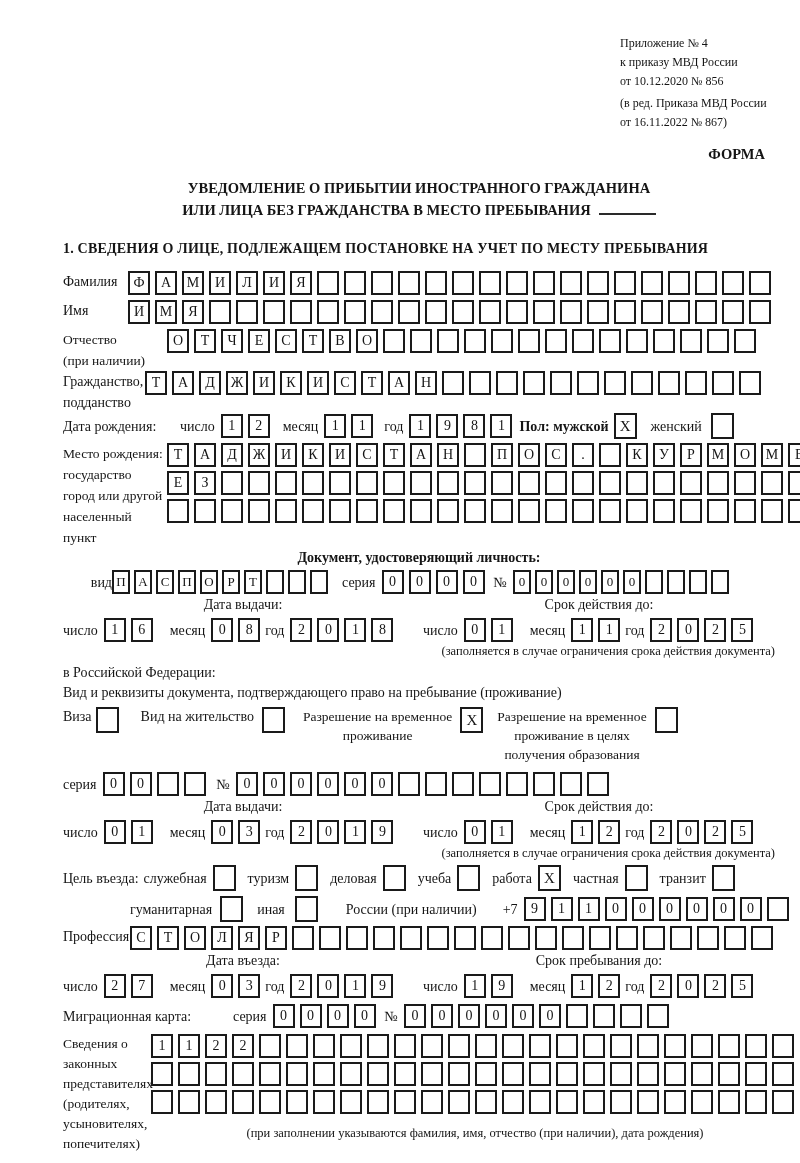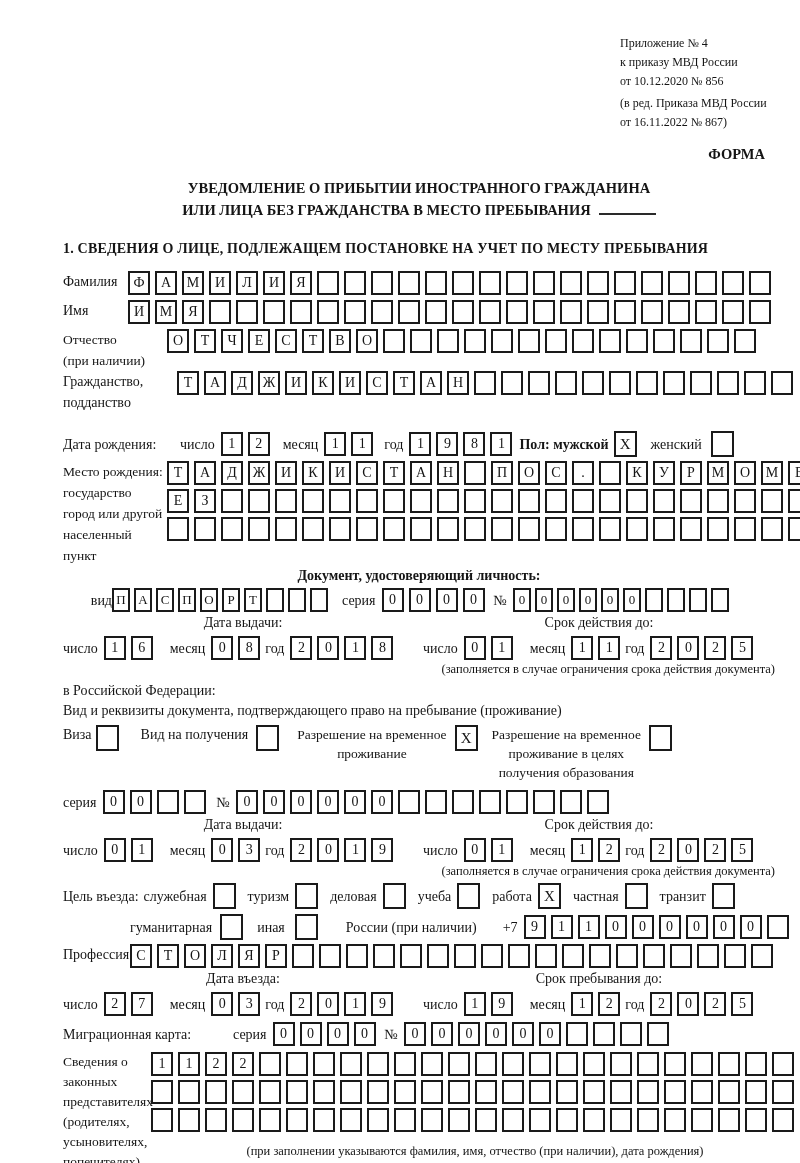--- a/index.html
+++ b/index.html
@@ -164,21 +164,21 @@
         <span class="cell"></span>
         <span class="cell"></span>
         <span class="cell"></span>
         <span class="cell"></span>
         <span class="cell"></span>
         <span class="cell"></span>
         <span class="cell"></span>
       </span>
   </div>
 
-  <div class="frow" style="margin-bottom:18px;gap:32px;">
+  <div class="frow" style="margin-bottom:0;">
     <span class="flabel ml w82">Гражданство,
 подданство</span>
     <span class="cells">
         <span class="cell">Т</span>
         <span class="cell">А</span>
         <span class="cell">Д</span>
         <span class="cell">Ж</span>
         <span class="cell">И</span>
         <span class="cell">К</span>
         <span class="cell">И</span>
@@ -399,21 +399,21 @@
     </div>
   </div>
   <div class="note">(заполняется в случае ограничения срока действия документа)</div>
 
   <div class="plain">в Российской Федерации:</div>
   <div class="plain">Вид и реквизиты документа, подтверждающего право на пребывание (проживание)</div>
   <div class="resopts">
     <span class="optlabel">Виза</span>
     <span class="chk" style="margin-left:4px;"></span>
     <span class="sp22"></span>
-    <span class="optlabel">Вид на получения</span>
+    <span class="optlabel">Вид на жительство</span>
     <span class="chk"></span>
     <span class="sp18"></span>
     <span class="optlabel ctr ml">Разрешение на временное
 проживание</span>
     <span class="chk">X</span>
     <span class="sp14"></span>
     <span class="optlabel ctr ml">Разрешение на временное
 проживание в целях
 получения образования</span>
     <span class="chk"></span>

